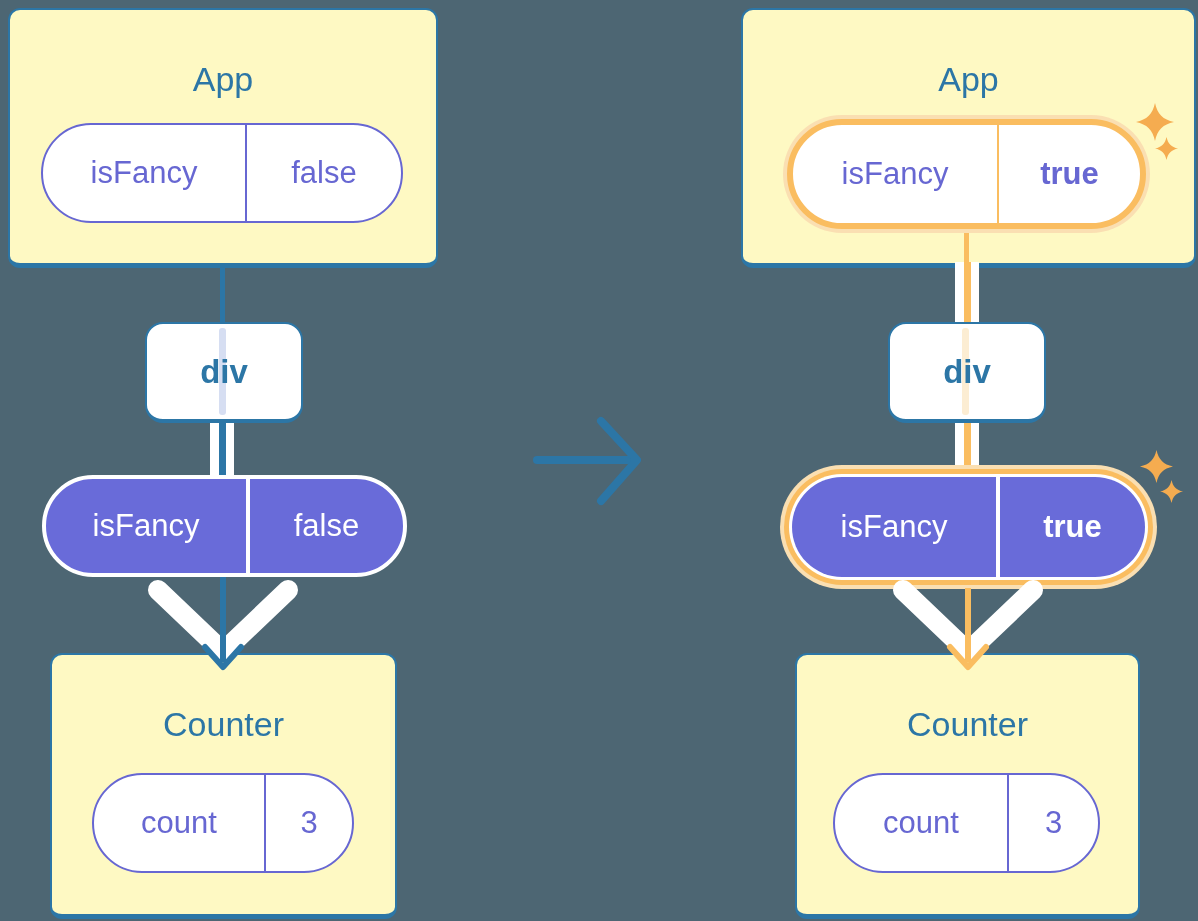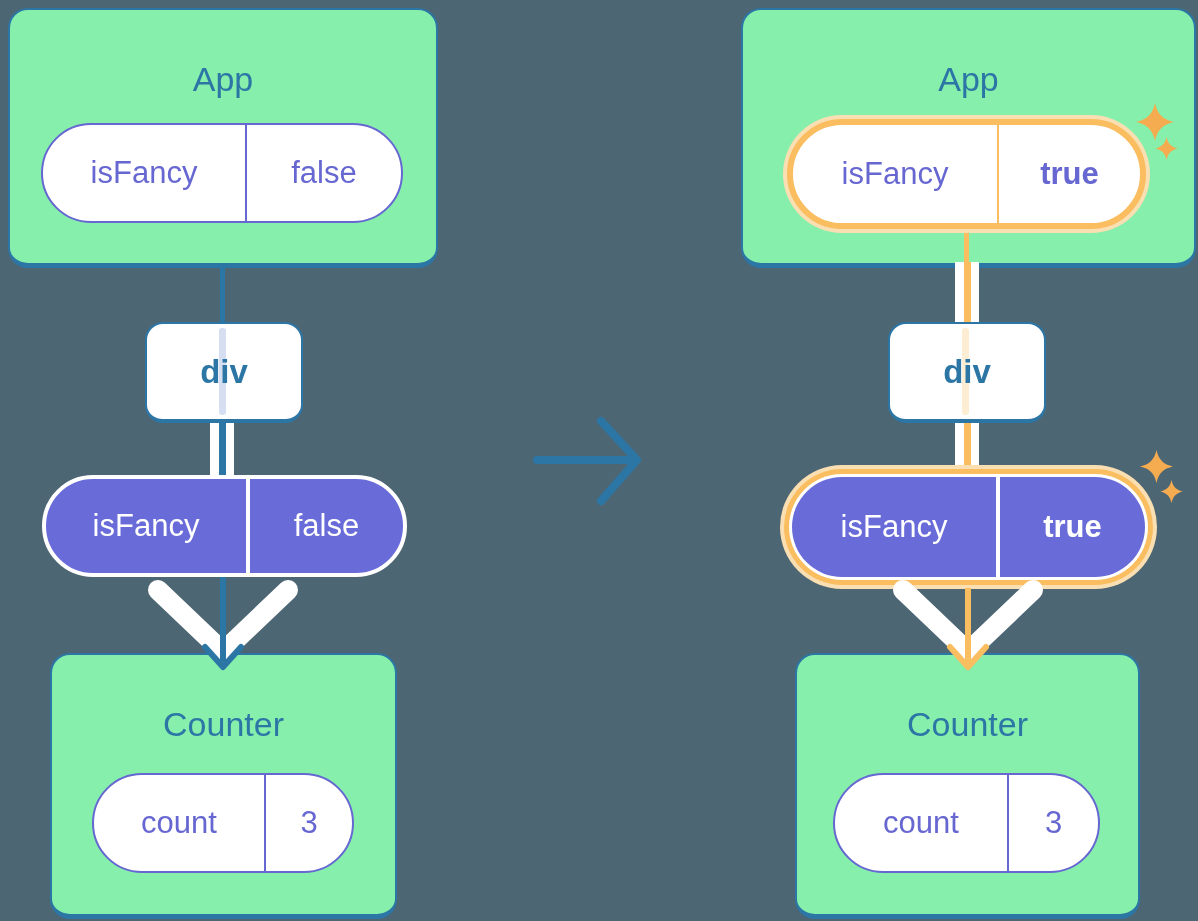--- a/index.html
+++ b/index.html
@@ -3,22 +3,22 @@
 <meta charset="utf-8">
 <style>
   html,body{margin:0;padding:0;background:#4D6673;}
   .stage{
     position:relative;width:1198px;height:921px;overflow:hidden;
     background:#4D6673;
     font-family:"Liberation Sans","DejaVu Sans",sans-serif;
     -webkit-font-smoothing:antialiased;
   }
   .card{
-    position:absolute;box-sizing:border-box;background:#86efac;
-    border:2px solid #2C76A6;border-bottom-width:5px;border-radius:20px;z-index:1;
+    position:absolute;box-sizing:border-box;background:#fef9c3;
+    border:2px solid #2C76A6;border-bottom-width:5px;border-radius:12px;z-index:1;
   }
   .card-title{
     position:absolute;left:0;right:0;top:50px;text-align:center;
     font-size:34px;font-weight:500;color:#2C76A6;
   }
   .node{
     position:absolute;box-sizing:border-box;background:#fff;
     border:2px solid #2C76A6;border-bottom-width:4px;border-radius:18px;z-index:1;
     display:flex;align-items:center;justify-content:center;
     font-size:33px;font-weight:500;color:#2C76A6;

